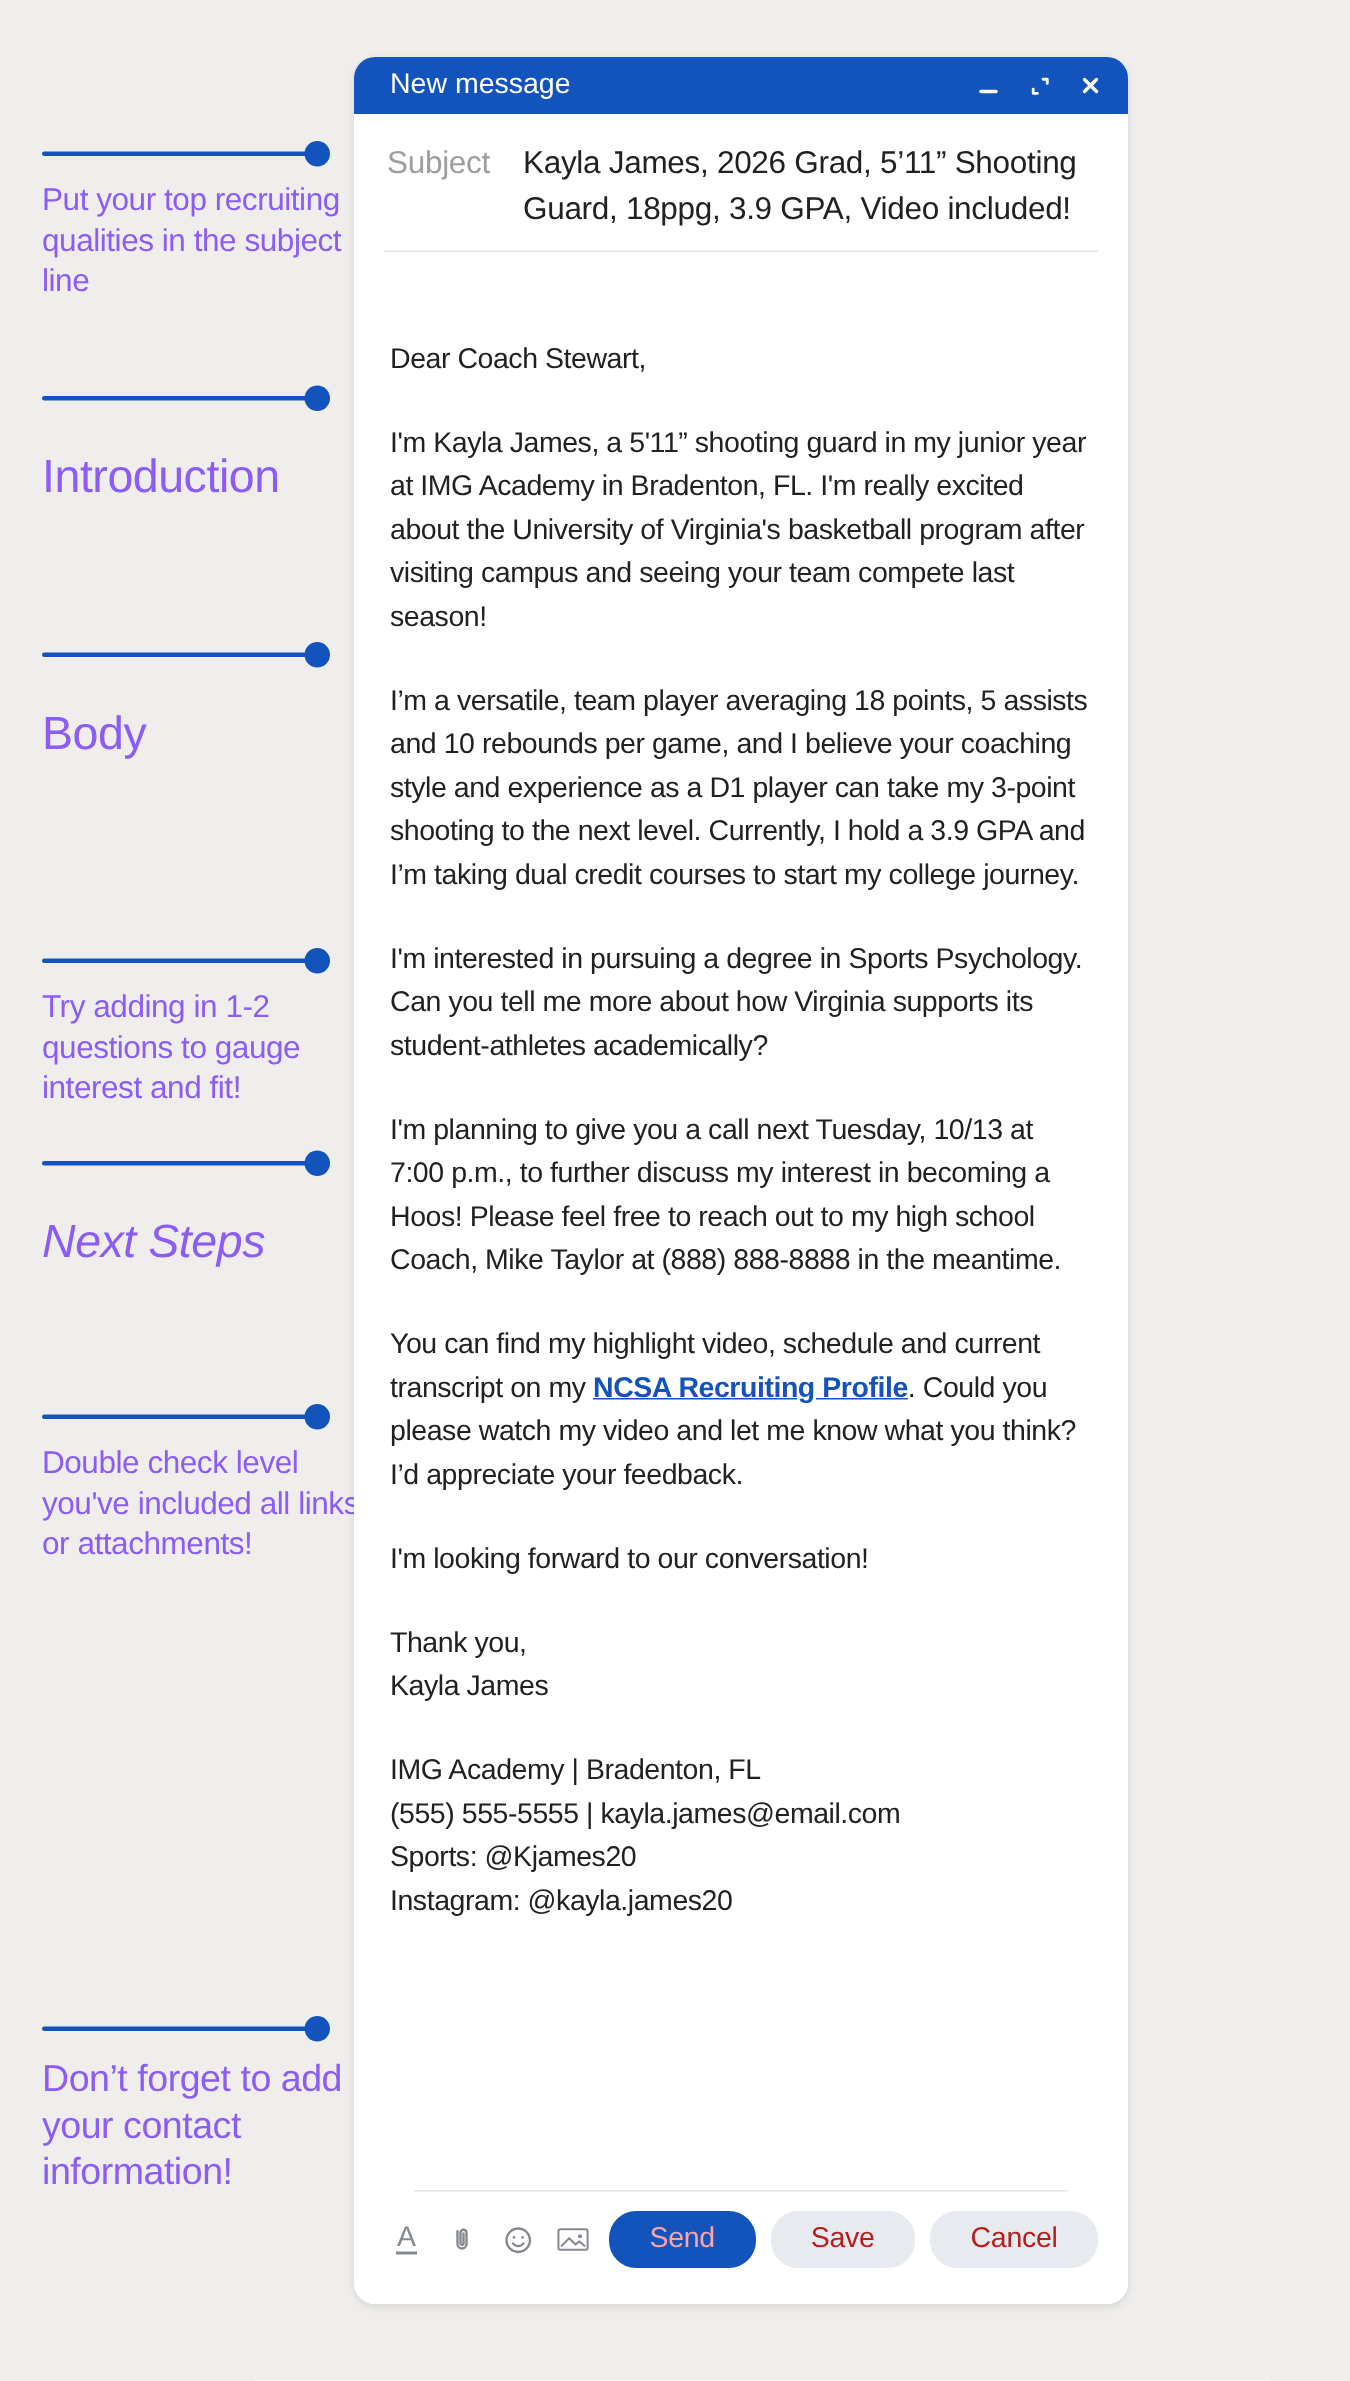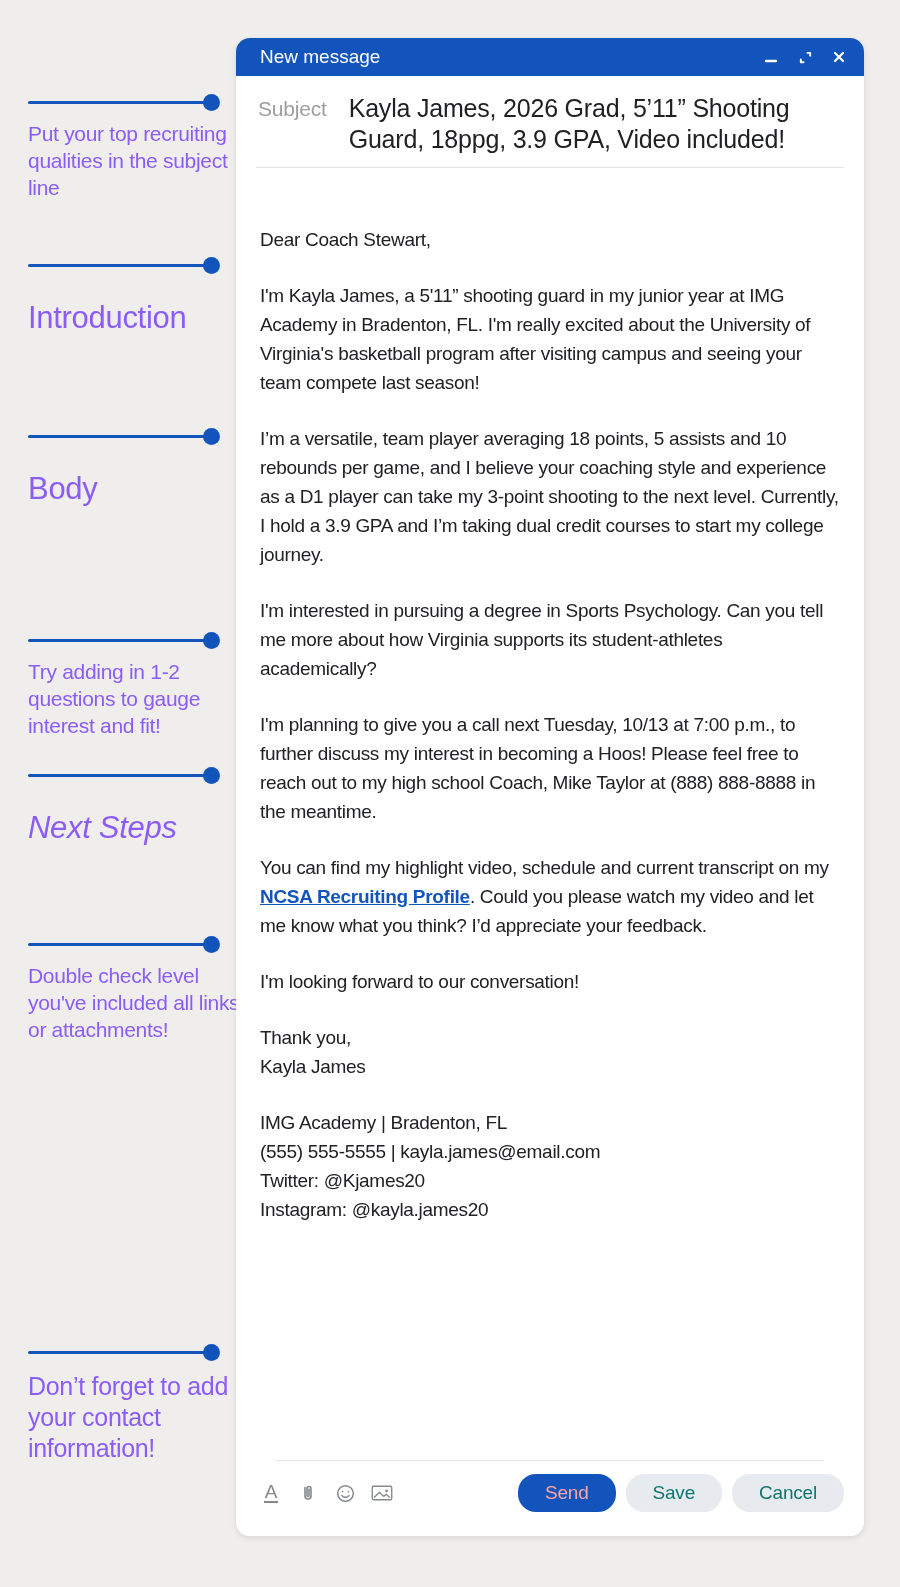--- a/index.html
+++ b/index.html
@@ -22,40 +22,40 @@
     position:absolute; right:0; top:0; width:17px; height:17px;
     border-radius:50%; background:#1254bc;
   }
   .annot .lbl { color:#8b5cf6; letter-spacing:-0.3px; }
   .annot.tip .lbl { font-size:21px; line-height:27px; margin-top:9px; }
   .annot.tip-large .lbl { font-size:25px; line-height:31px; margin-top:10px; }
   .annot.heading .lbl { font-size:31px; line-height:36px; margin-top:26px; font-weight:400; }
 
   
   .window {
-    position:absolute; left:236px; top:38px; width:628px; height:1498px;
+    position:absolute; left:236px; top:38px; width:516px; height:1498px;
     background:#ffffff; border-radius:14px; overflow:hidden;
     box-shadow:0 2px 6px rgba(0,0,0,0.10);
   }
   .titlebar {
     height:38px; background:#1254bc; color:#ffffff;
     display:flex; align-items:center; padding:0 16px 0 24px;
     font-size:19px;
   }
   .titlebar .title { flex:1; }
   .win-controls { display:flex; align-items:center; gap:16px; }
   .win-btn { width:18px; height:18px; display:flex; align-items:center; justify-content:center; cursor:pointer; }
   .win-btn svg { display:block; }
 
   .subject-row {
     display:flex; align-items:flex-start; gap:22px;
     padding:17px 24px 12px 22px;
   }
   .subject-label { color:#9e9e9e; font-size:21px; line-height:31px; letter-spacing:-0.2px; }
-  .subject-value { color:#202124; font-size:25px; line-height:31px; width:486px; letter-spacing:-0.2px; }
+  .subject-value { color:#202124; font-size:21px; line-height:31px; width:486px; letter-spacing:-0.2px; }
   .divider { border-top:1px solid #e4e4e2; margin:0 20px; }
 
   .mail-body {
     position:absolute; top:173px; bottom:78px; left:0; right:0;
     padding:14px 24px 0 24px; overflow:hidden;
     color:#202124; font-size:19px; line-height:29px; letter-spacing:-0.3px;
   }
   .mail-body p { margin:0 0 27px 0; }
   .mail-link { color:#1254bc; font-weight:bold; text-decoration:underline; cursor:pointer; }
 
@@ -72,21 +72,21 @@
   .underline-a {
     font-size:19px; color:#84888f; border-bottom:2px solid #84888f;
     line-height:18px; padding:0 1px; font-family:"Liberation Sans", sans-serif;
   }
   .btn-group { margin-left:auto; display:flex; gap:10px; }
   .btn {
     border:none; border-radius:18px; padding:8px 27px; font-size:19px;
     font-family:"Liberation Sans", sans-serif; cursor:pointer; letter-spacing:-0.2px;
   }
   .btn-send { background:#1254bc; color:#fca5a5; }
-  .btn-muted { background:#e7eaee; color:#0f766e; }
+  .btn-muted { background:#e7eaee; color:#b91c1c; }
 </style>
 </head>
 <body>
 
 <div class="annot tip" style="top:94px;">
   <div class="tick">
       <div class="rule"></div>
       <div class="dot"></div>
     </div>
   <div class="lbl">Put your top recruiting qualities in the subject line</div>
@@ -175,21 +175,21 @@
     <p>I'm looking forward to our conversation!</p>
     <p class="tight">
       </p>
       <div>Thank you,</div>
       <div>Kayla James</div>
     <p></p>
     <p class="tight" style="margin-top:27px;">
       </p>
       <div>IMG Academy | Bradenton, FL</div>
       <div>(555) 555-5555 | kayla.james@email.com</div>
-      <div>Twitter: @Kjames20</div>
+      <div>Sports: @Kjames20</div>
       <div>Instagram: @kayla.james20</div>
     <p></p>
   </div>
 
   <div class="footer">
     <div class="divider"></div>
     <div class="footer-row">
       <div class="tool-icons">
         <div class="icon">
             <span class="underline-a">A</span>

